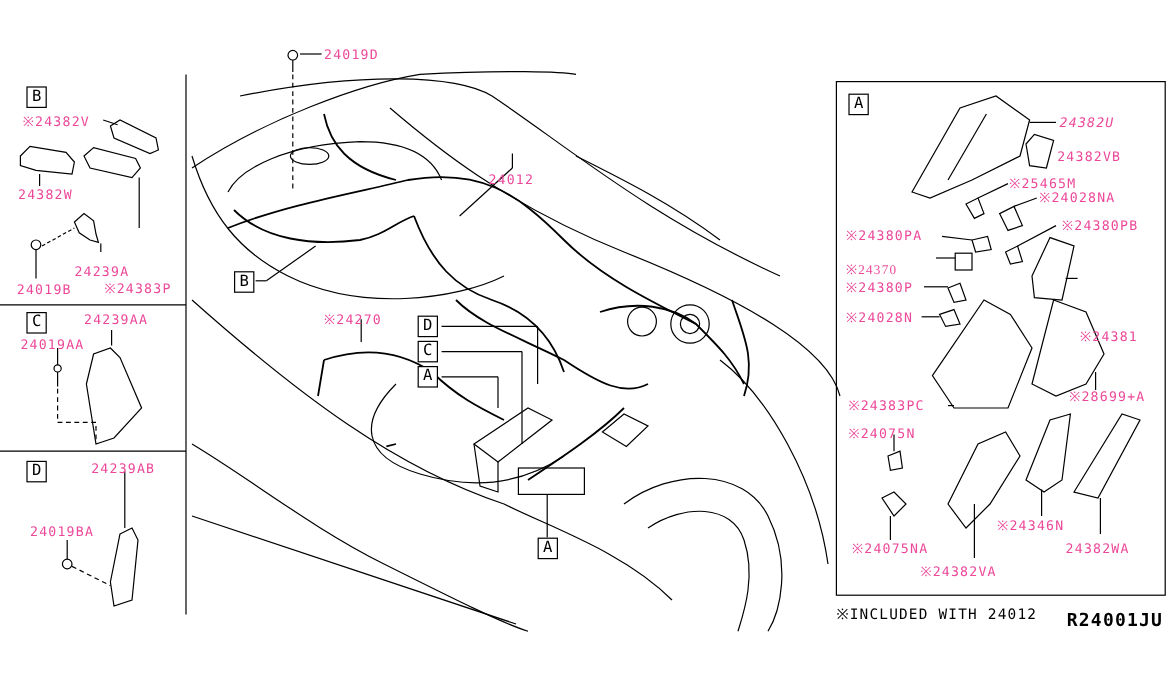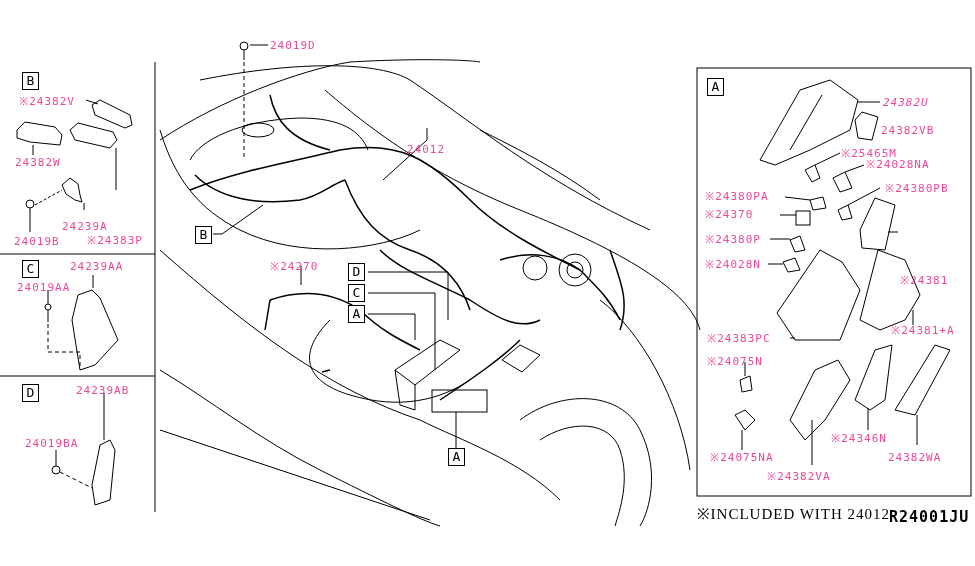--- a/index.html
+++ b/index.html
@@ -1,20 +1,20 @@
 <!DOCTYPE html>
 <html><head>
 <meta charset="utf-8">
 <style>
   html,body{margin:0;padding:0;background:#fff;}
   body{width:975px;height:566px;position:relative;overflow:hidden;font-family:"DejaVu Sans Mono",monospace;color:#000;}
   svg.art{position:absolute;left:0;top:0;}
   .lbl{position:absolute;font-size:11px;letter-spacing:1px;white-space:nowrap;line-height:13px;color:#ec4899;}
   .box{position:absolute;border:1px solid #000;width:15px;height:16px;font-size:13px;line-height:16px;text-align:center;background:#fff;}
-  .note{position:absolute;font-size:15px;letter-spacing:1px;white-space:nowrap;font-family:Liberation Serif, serif;}
+  .note{position:absolute;font-size:12px;letter-spacing:1px;white-space:nowrap;}
   .code{position:absolute;font-size:15px;letter-spacing:1px;white-space:nowrap;}
 </style>
 </head>
 <body>
 
 <svg class="art" width="975" height="566" viewBox="0 0 975 566">
   <g fill="none" stroke="#000" stroke-width="1">
 
     <line x1="155" y1="62" x2="155" y2="512"></line>
     <line x1="0" y1="254" x2="155" y2="254"></line>
@@ -178,25 +178,25 @@
 <div class="lbl" style="left:76px;top:384px;">24239AB</div>
 <div class="lbl" style="left:25px;top:437px;">24019BA</div>
 
 <div class="box" style="left:707px;top:78px;">A</div>
 <div class="lbl" style="left:883px;top:96px;font-style:italic;">24382U</div>
 <div class="lbl" style="left:881px;top:124px;">24382VB</div>
 <div class="lbl" style="left:841px;top:147px;">※25465M</div>
 <div class="lbl" style="left:866px;top:158px;">※24028NA</div>
 <div class="lbl" style="left:885px;top:182px;">※24380PB</div>
 <div class="lbl" style="left:705px;top:190px;">※24380PA</div>
-<div class="lbl" style="left:705px;top:208px;">※24370</div>
+<div class="lbl" style="left:705px;top:219px;font-family:Liberation Serif, serif;">※24370</div>
 <div class="lbl" style="left:900px;top:226px;margin-top:48px;">※24381</div>
 <div class="lbl" style="left:705px;top:233px;">※24380P</div>
 <div class="lbl" style="left:705px;top:258px;">※24028N</div>
-<div class="lbl" style="left:891px;top:324px;">※24381+A</div>
+<div class="lbl" style="left:891px;top:324px;">※28699+A</div>
 <div class="lbl" style="left:707px;top:332px;">※24383PC</div>
 <div class="lbl" style="left:707px;top:355px;">※24075N</div>
 <div class="lbl" style="left:710px;top:451px;">※24075NA</div>
 <div class="lbl" style="left:831px;top:432px;">※24346N</div>
 <div class="lbl" style="left:767px;top:470px;">※24382VA</div>
 <div class="lbl" style="left:888px;top:451px;">24382WA</div>
 
 <div class="note" style="left:697px;top:503px;">※INCLUDED WITH 24012</div>
 <div class="code" style="left:889px;top:508px;font-weight:bold;">R24001JU</div>
 

